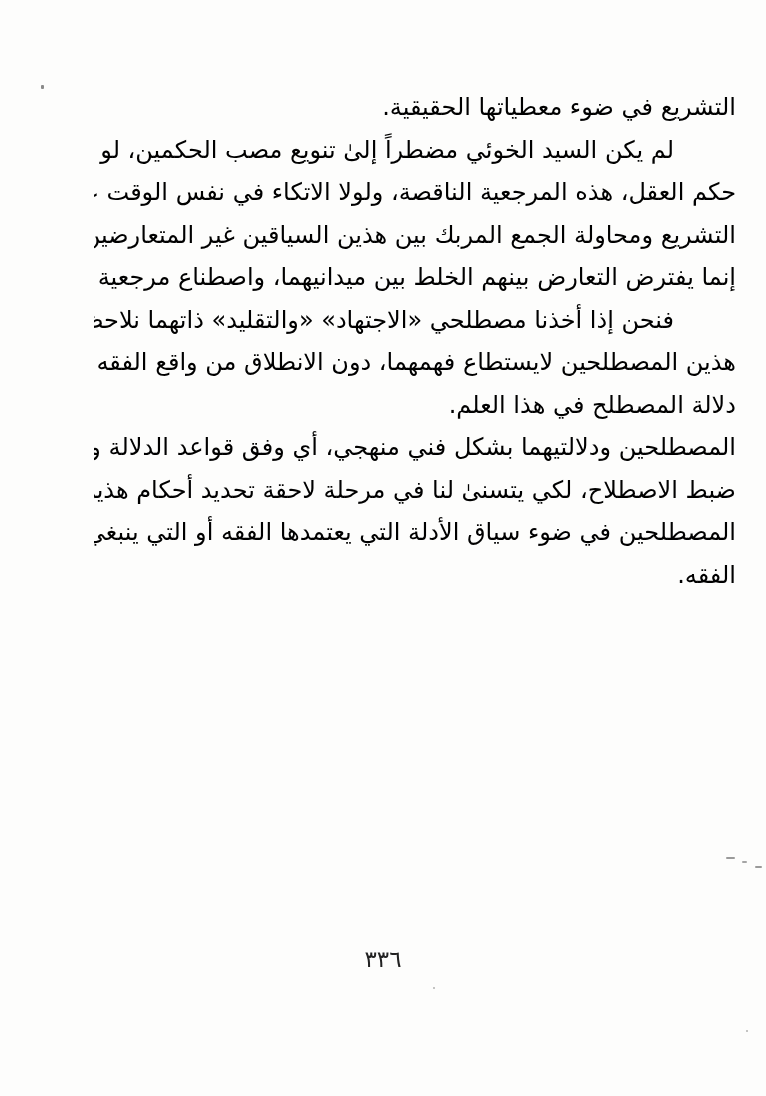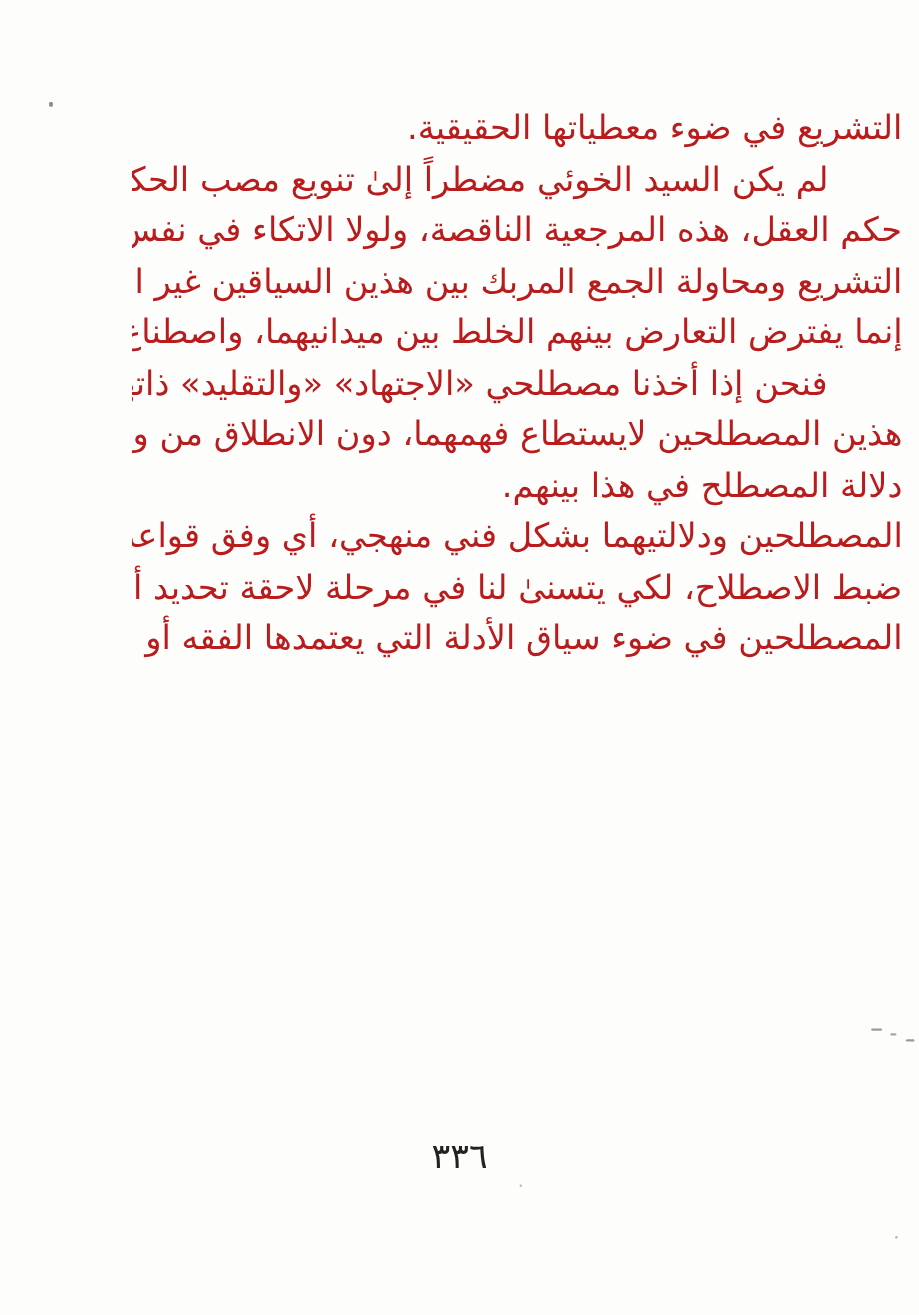--- a/index.html
+++ b/index.html
@@ -12,24 +12,24 @@
     width: 766px;
     height: 1096px;
     background: #fdfdfc;
     overflow: hidden;
     font-family: "DejaVu Sans", sans-serif;
     direction: rtl;
   }
   .text-block {
     position: absolute;
     top: 86px;
-    right: 14px;
+    right: 30px;
     width: 642px;
-    color: #b91c1c;
-    font-size: 28px;
+    color: #000000;
+    font-size: 24px;
   }
   .line {
     height: 42.5px;
     line-height: 42.5px;
     overflow: hidden;
     text-align: justify;
     text-align-last: justify;
     white-space: nowrap;
   }
   
@@ -40,21 +40,21 @@
   
   .line.p-start {
     padding-right: 62px;
   }
   .page-number {
     position: absolute;
     top: 946px;
     left: 0;
     width: 100%;
     text-align: center;
-    font-size: 29px;
+    font-size: 23px;
     color: #222;
     letter-spacing: 2px;
   }
   .speck {
     position: absolute;
     background: #8a8a8a;
     border-radius: 1px;
   }
   .speck.s1 { left: 41px;  top: 85px;  width: 3px; height: 4px; }
   .speck.s2 { left: 726px; top: 857px; width: 9px; height: 2px; background:#9a9a9a; }
@@ -69,24 +69,25 @@
 <div class="page">
 
   <div class="text-block">
     <div class="line p-end">التشريع في ضوء معطياتها الحقيقية.</div>
     <div class="line p-start">لم يكن السيد الخوئي مضطراً إلىٰ تنويع مصب الحكمين، لو لا مرجعية</div>
     <div class="line">حكم العقل، هذه المرجعية الناقصة، ولولا الاتكاء في نفس الوقت علىٰ أدلة</div>
     <div class="line">التشريع ومحاولة الجمع المربك بين هذين السياقين غير المتعارضين أساساً</div>
     <div class="line">إنما يفترض التعارض بينهم الخلط بين ميدانيهما، واصطناع مرجعية العقل</div>
     <div class="line p-start">فنحن إذا أخذنا مصطلحي «الاجتهاد» «والتقليد» ذاتهما نلاحظ أن</div>
     <div class="line">هذين المصطلحين لايستطاع فهمهما، دون الانطلاق من واقع الفقه وتطور</div>
-    <div class="line p-end">دلالة المصطلح في هذا بينهم.</div>
+    <div class="line p-end">دلالة المصطلح في هذا العلم.</div>
     <div class="line">المصطلحين ودلالتيهما بشكل فني منهجي، أي وفق قواعد الدلالة ومناهج</div>
     <div class="line">ضبط الاصطلاح، لكي يتسنىٰ لنا في مرحلة لاحقة تحديد أحكام هذين</div>
     <div class="line">المصطلحين في ضوء سياق الأدلة التي يعتمدها الفقه أو التي ينبغي أن يعتمدها</div>
+    <div class="line p-end">الفقه.</div>
   </div>
 
   <div class="page-number">٣٣٦</div>
 
   <div class="speck s1"></div>
   <div class="speck s2"></div>
   <div class="speck s3"></div>
   <div class="speck s4"></div>
   <div class="speck s5"></div>
   <div class="speck s6"></div>

